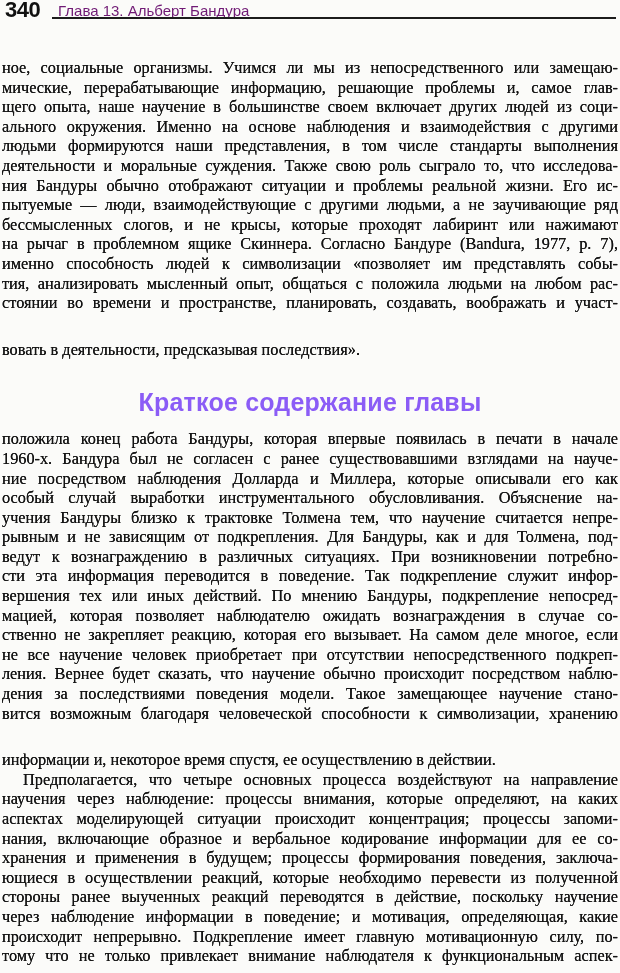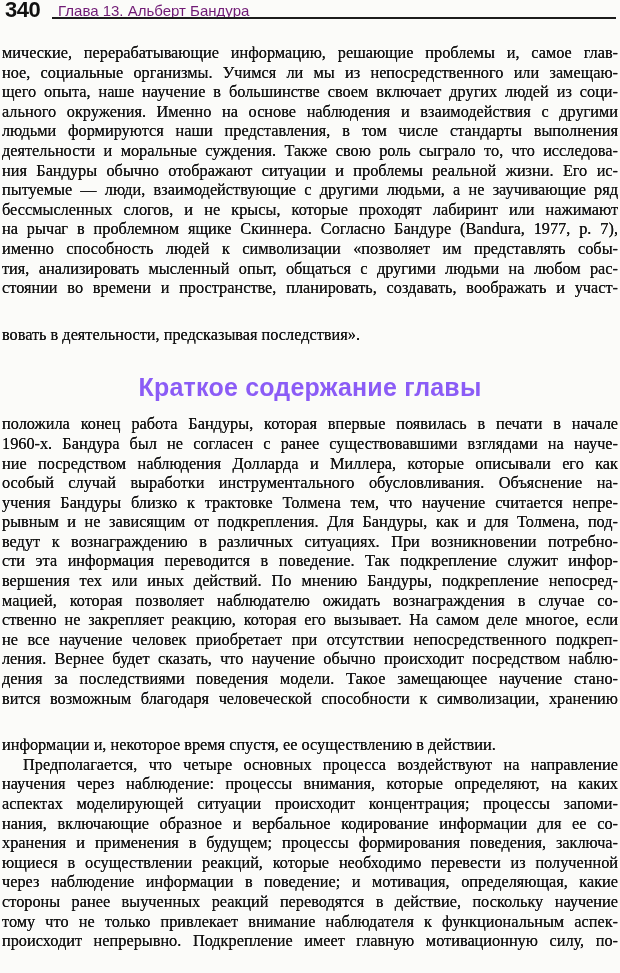--- a/index.html
+++ b/index.html
@@ -13,21 +13,21 @@
     background: #fbfbf9;
     overflow: hidden;
     font-family: "Liberation Serif", "DejaVu Serif", serif;
     color: #141414;
   }
 
   
   .running-header {
     position: relative;
     height: 20px;
-    padding-top: 1px;
+    padding-top: 16px;
   }
   .folio {
     position: absolute;
     left: 5px;
     top: 0;
     font-family: "Liberation Sans", sans-serif;
     font-weight: bold;
     font-size: 22px;
     line-height: 20px;
     letter-spacing: -0.5px;
@@ -94,32 +94,32 @@
 
   <div class="running-header">
     <span class="folio">340</span>
     <span class="chapter-title">Глава 13. Альберт Бандура</span>
     <div class="header-rule"></div>
   </div>
 
   <main class="page-body">
 
   <div class="paragraph">
+        <div class="text-line">ное, социальные организмы. Учимся ли мы из непосредственного или замещаю-</div>
         <div class="text-line">мические, перерабатывающие информацию, решающие проблемы и, самое глав-</div>
-        <div class="text-line">ное, социальные организмы. Учимся ли мы из непосредственного или замещаю-</div>
         <div class="text-line">щего опыта, наше научение в большинстве своем включает других людей из соци-</div>
         <div class="text-line">ального окружения. Именно на основе наблюдения и взаимодействия с другими</div>
         <div class="text-line">людьми формируются наши представления, в том числе стандарты выполнения</div>
         <div class="text-line">деятельности и моральные суждения. Также свою роль сыграло то, что исследова-</div>
         <div class="text-line">ния Бандуры обычно отображают ситуации и проблемы реальной жизни. Его ис-</div>
         <div class="text-line">пытуемые — люди, взаимодействующие с другими людьми, а не заучивающие ряд</div>
         <div class="text-line">бессмысленных слогов, и не крысы, которые проходят лабиринт или нажимают</div>
         <div class="text-line">на рычаг в проблемном ящике Скиннера. Согласно Бандуре (Bandura, 1977, p. 7),</div>
         <div class="text-line">именно способность людей к символизации «позволяет им представлять собы-</div>
-        <div class="text-line">тия, анализировать мысленный опыт, общаться с другими людьми на любом рас-</div>
+        <div class="text-line">тия, анализировать мысленный опыт, общаться с положила людьми на любом рас-</div>
         <div class="text-line">стоянии во времени и пространстве, планировать, создавать, воображать и участ-</div>
         <div class="text-line last">вовать в деятельности, предсказывая последствия».</div>
       </div>
       <h2 class="section-heading">Краткое содержание главы</h2>
       <div class="paragraph">
         <div class="text-line">положила конец работа Бандуры, которая впервые появилась в печати в начале</div>
         <div class="text-line">1960-х. Бандура был не согласен с ранее существовавшими взглядами на науче-</div>
         <div class="text-line">ние посредством наблюдения Долларда и Миллера, которые описывали его как</div>
         <div class="text-line">особый случай выработки инструментального обусловливания. Объяснение на-</div>
         <div class="text-line">учения Бандуры близко к трактовке Толмена тем, что научение считается непре-</div>
@@ -135,21 +135,21 @@
         <div class="text-line">вится возможным благодаря человеческой способности к символизации, хранению</div>
         <div class="text-line last">информации и, некоторое время спустя, ее осуществлению в действии.</div>
       </div>
       <div class="paragraph">
         <div class="text-line indent">Предполагается, что четыре основных процесса воздействуют на направление</div>
         <div class="text-line">научения через наблюдение: процессы внимания, которые определяют, на каких</div>
         <div class="text-line">аспектах моделирующей ситуации происходит концентрация; процессы запоми-</div>
         <div class="text-line">нания, включающие образное и вербальное кодирование информации для ее со-</div>
         <div class="text-line">хранения и применения в будущем; процессы формирования поведения, заключа-</div>
         <div class="text-line">ющиеся в осуществлении реакций, которые необходимо перевести из полученной</div>
+        <div class="text-line">стороны ранее выученных реакций переводятся в действие, поскольку научение</div>
         <div class="text-line">через наблюдение информации в поведение; и мотивация, определяющая, какие</div>
-        <div class="text-line">стороны ранее выученных реакций переводятся в действие, поскольку научение</div>
+        <div class="text-line">происходит непрерывно. Подкрепление имеет главную мотивационную силу, по-</div>
         <div class="text-line">тому что не только привлекает внимание наблюдателя к функциональным аспек-</div>
-        <div class="text-line">происходит непрерывно. Подкрепление имеет главную мотивационную силу, по-</div>
         <div class="text-line last">там поведения модели, но также побуждает действовать в соответствии с полу-</div>
       </div>
     </main>
 
 </div>
 
 </body></html>

